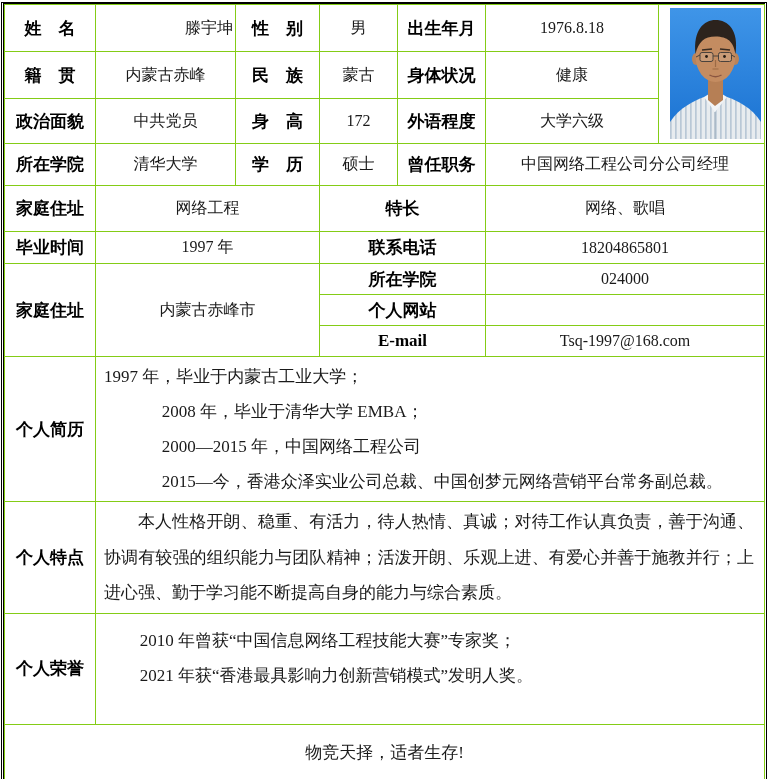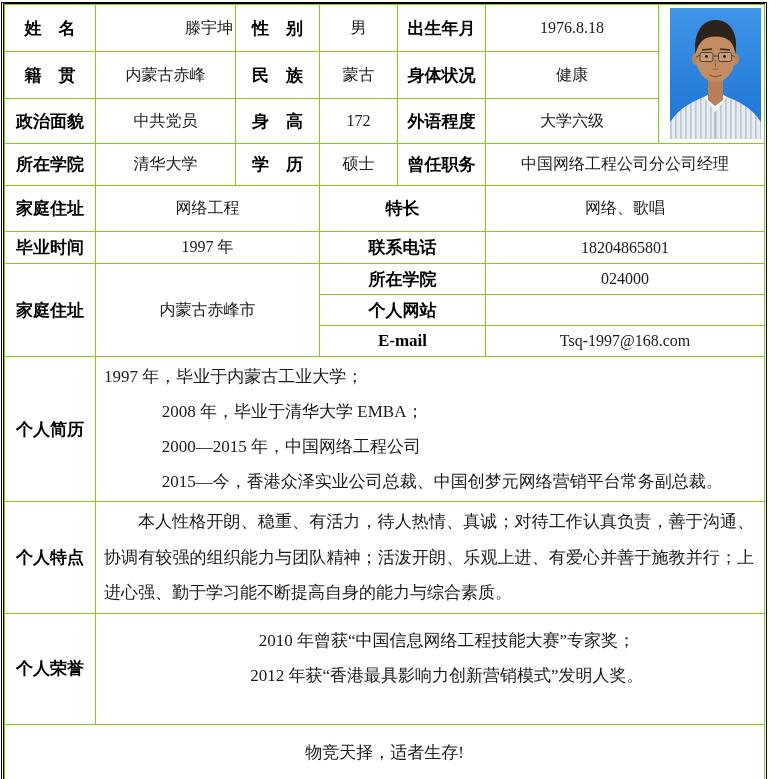--- a/index.html
+++ b/index.html
@@ -27,21 +27,21 @@
     text-align:center;
     vertical-align:middle;
     overflow:hidden;
     box-sizing:border-box;
   }
   td.lbl{font-weight:bold;color:#000;font-size:17px;}
   td.val-left{text-align:right;padding-left:10px;}
   td.photo-cell{padding:3px 2px 4px 11px;vertical-align:top;}
   td.sec-lbl{font-weight:bold;color:#000;font-size:17px;}
   td.sec-content{text-align:left;padding:2px 10px 2px 8px;font-size:17px;}
-  td.sec-top{vertical-align:top;padding-top:9px;text-align:center;}
+  td.sec-top{vertical-align:top;padding-top:9px;}
   .line{line-height:35px;white-space:nowrap;}
   .indent-bio{text-indent:3.4em;}
   .indent-honor{text-indent:2.1em;}
   .para{line-height:35.5px;text-indent:2em;text-align:justify;}
   td.motto-cell{font-size:17px;height:56px;}
   
   tr.h44{height:44px;} tr.h44b{height:44px;} tr.h53{height:42px;}
   tr.h42{height:42px;padding-left:40px;} tr.h46{height:46px;} tr.h32{height:32px;}
   tr.h31{height:31px;} tr.h141{height:141px;} tr.h107{height:107px;}
   tr.h111{height:111px;}
@@ -184,21 +184,21 @@
     <td class="sec-lbl">个人特点</td>
     <td class="sec-content" colspan="6">
       <div class="para">本人性格开朗、稳重、有活力，待人热情、真诚；对待工作认真负责，善于沟通、协调有较强的组织能力与团队精神；活泼开朗、乐观上进、有爱心并善于施教并行；上进心强、勤于学习能不断提高自身的能力与综合素质。</div>
     </td>
   </tr>
 
   <tr class="h111">
     <td class="sec-lbl">个人荣誉</td>
     <td class="sec-content sec-top" colspan="6">
       <div class="line indent-honor">2010 年曾获“中国信息网络工程技能大赛”专家奖；</div>
-      <div class="line indent-honor">2012 年获“香港最具影响力创新营销模式”发明人奖。</div>
+      <div class="line indent-honor">2021 年获“香港最具影响力创新营销模式”发明人奖。</div>
     </td>
   </tr>
 
   <tr>
     <td class="motto-cell" colspan="7">物竞天择，适者生存!</td>
   </tr>
 </tbody>
     </table>
 </div>
 

